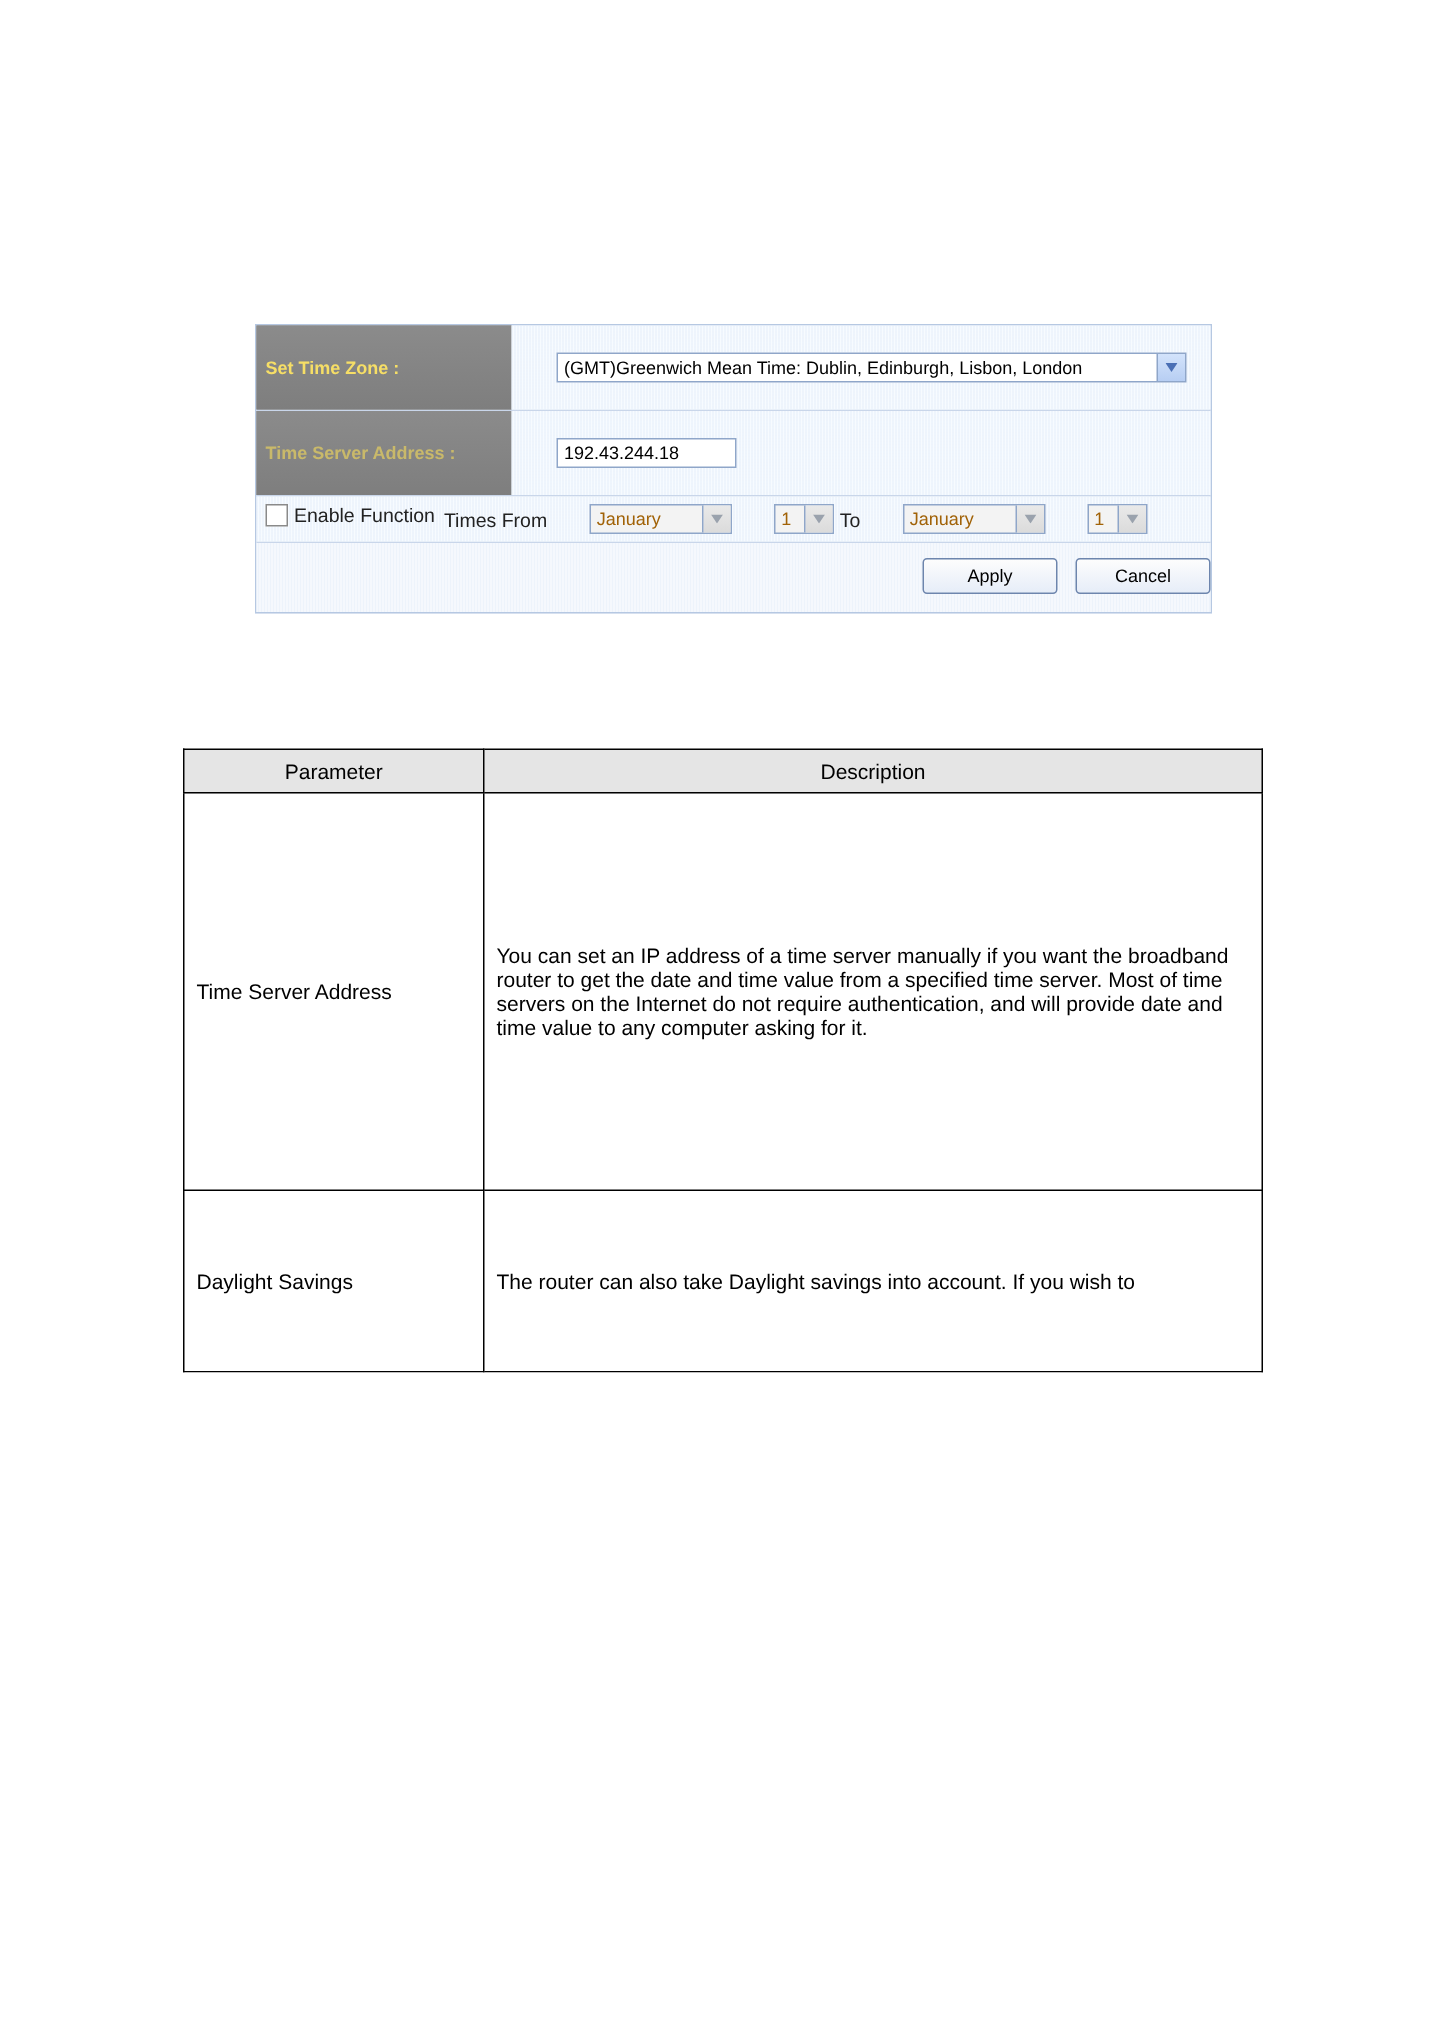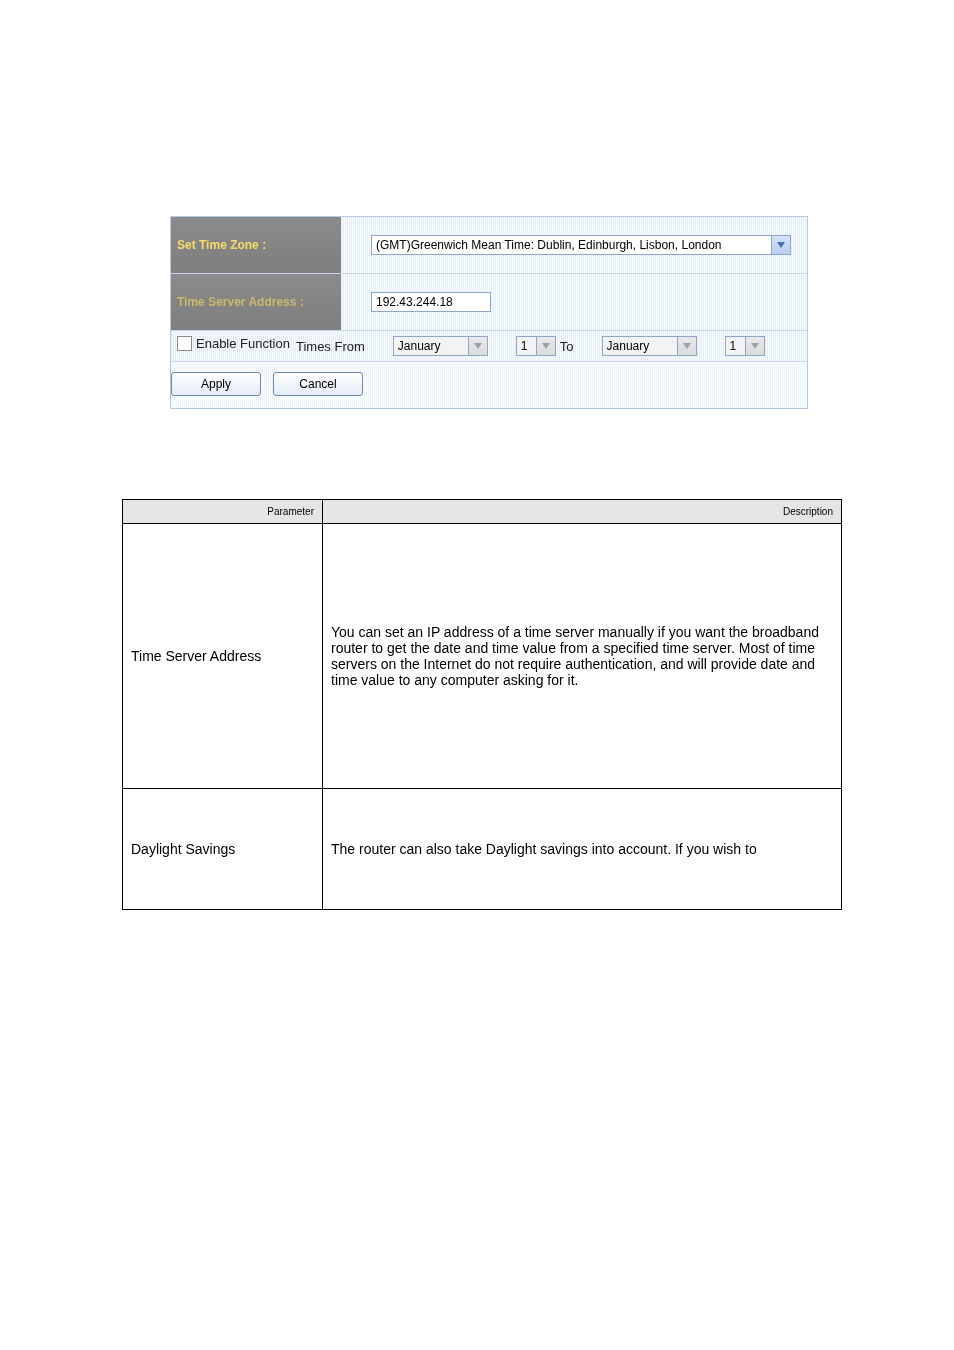--- a/index.html
+++ b/index.html
@@ -70,21 +70,21 @@
   border: 1px solid #8fa6c9;
   background: #ffffff;
   font-family: Arial, Helvetica, sans-serif;
   font-size: 12px;
   display: inline-flex;
   align-items: center;
   padding: 0 4px;
   margin-left: 24px;
 }
 .ctl.disabled {
-  color: #000000;
+  color: #a16207;
   background: #f3f3f3;
 }
 .select {
   position: relative;
   padding-right: 20px;
 }
 .select .arrow {
   position: absolute;
   right: 0;
   top: 0;
@@ -107,21 +107,21 @@
   background: #fff;
   display: inline-block;
 }
 .vplain {
   font-size: 13px;
   color: #222;
 }
 
 .action-row {
   display: flex;
-  justify-content: flex-start;
+  justify-content: flex-end;
   gap: 12px;
   padding: 10px 0 12px;
   background-color: #edf3fb;
   background-image:
     linear-gradient(90deg, rgba(255,255,255,0.85) 1px, transparent 1px);
   background-size: 2px 2px;
 }
 .btn {
   width: 88px;
   height: 22px;
@@ -146,23 +146,23 @@
   border-collapse: collapse;
   table-layout: fixed;
 }
 .desc-table th, .desc-table td {
   border: 1px solid #000;
   vertical-align: middle;
   padding: 6px 8px;
 }
 .desc-table th {
   background: #e5e5e5;
-  text-align: right;
+  text-align: center;
   font-weight: normal;
-  font-size: 10px;
+  font-size: 14px;
 }
 .desc-table td {
   font-size: 14px;
   height: 1px; 
 }
 .col-param { width: 200px; }
 </style>
 </head>
 <body>
 

